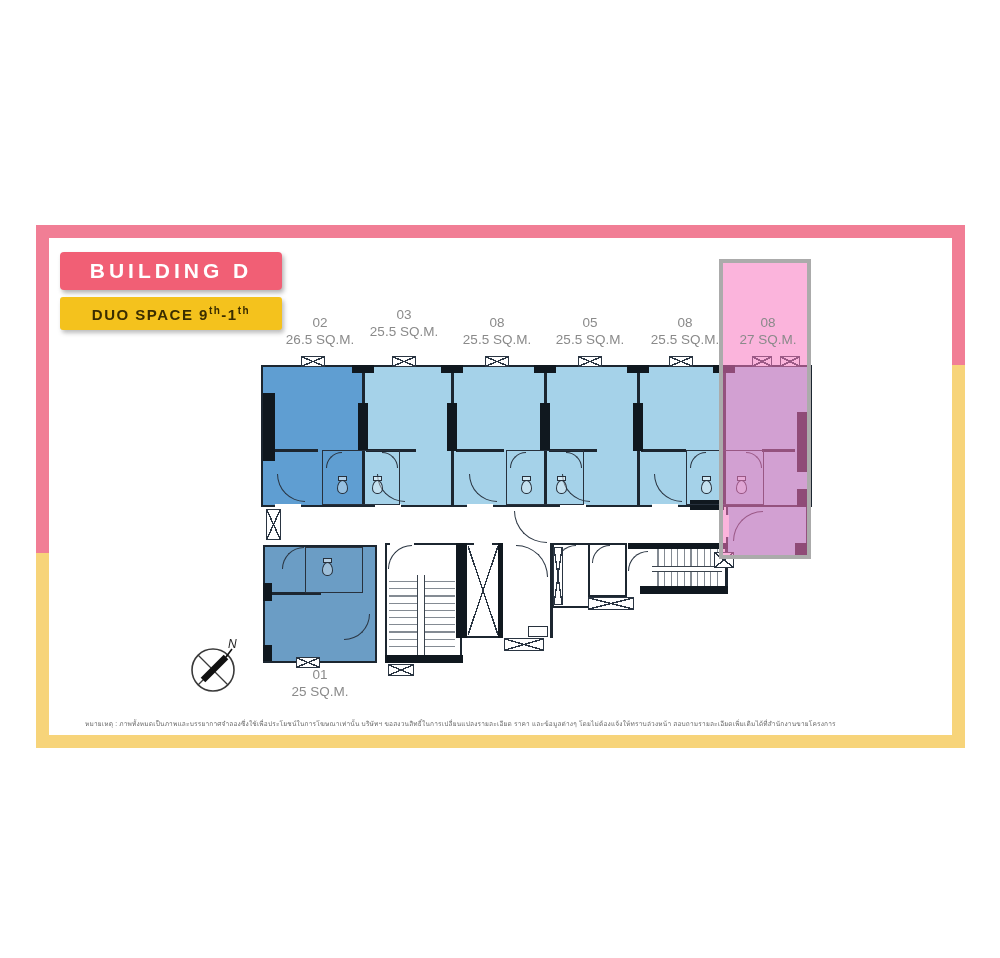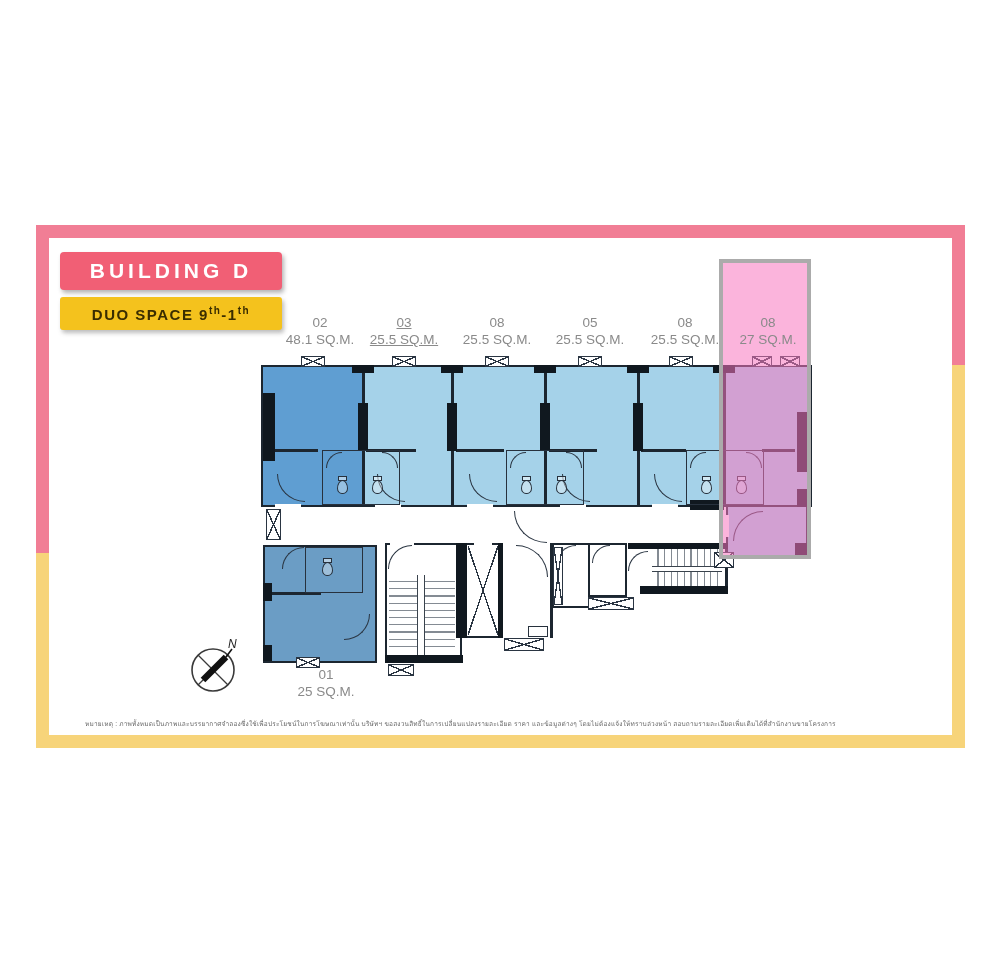--- a/index.html
+++ b/index.html
@@ -61,43 +61,43 @@
 
 <div class="badge1">
   <span>BUILDING D</span>
 </div>
 <div class="badge2">
   <span><span>DUO SPACE 9</span><sup>th</sup><span>-1</span><sup>th</sup></span>
 </div>
 
 <div class="lbl" style="left:278px;top:314px;">
   <div>02</div>
-  <div>48.1 SQ.M.</div>
-</div>
-<div class="lbl" style="left:362px;top:314px;text-decoration:underline;">
+  <div>26.5 SQ.M.</div>
+</div>
+<div class="lbl" style="left:362px;top:306px;">
   <div>03</div>
   <div>25.5 SQ.M.</div>
 </div>
 <div class="lbl" style="left:455px;top:314px;">
   <div>08</div>
   <div>25.5 SQ.M.</div>
 </div>
 <div class="lbl" style="left:548px;top:314px;">
   <div>05</div>
   <div>25.5 SQ.M.</div>
 </div>
 <div class="lbl" style="left:643px;top:314px;">
   <div>08</div>
   <div>25.5 SQ.M.</div>
 </div>
 <div class="lbl" style="left:726px;top:314px;">
   <div>08</div>
   <div>27 SQ.M.</div>
 </div>
-<div class="lbl" style="left:284px;top:666px;">
+<div class="lbl" style="left:278px;top:666px;">
   <div>01</div>
   <div>25 SQ.M.</div>
 </div>
 
 <div class="abs" style="left:0;top:0;width:1000px;height:958px;">
 
   <div class="room" style="left:263px;top:367px;width:100px;height:138px;background:#5f9ed2;"></div>
   <div class="room" style="left:363px;top:367px;width:361px;height:138px;background:#a5d2e9;"></div>
   <div class="room" style="left:724px;top:367px;width:86px;height:138px;background:#a5d2e9;"></div>
   <div class="room" style="left:728px;top:507px;width:78px;height:48px;background:#a5d2e9;"></div>

